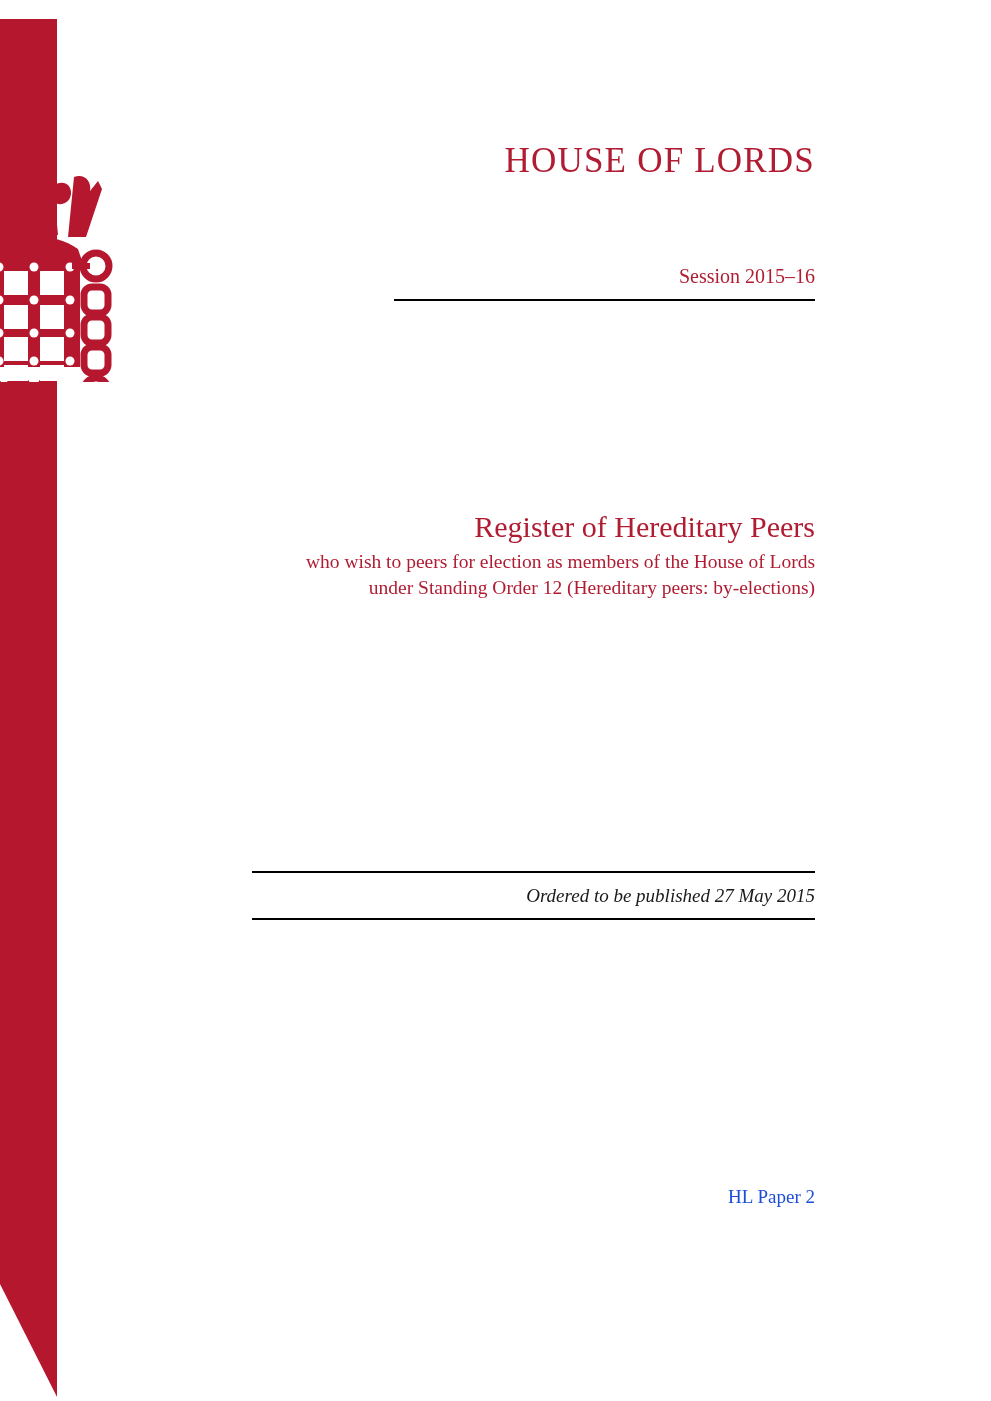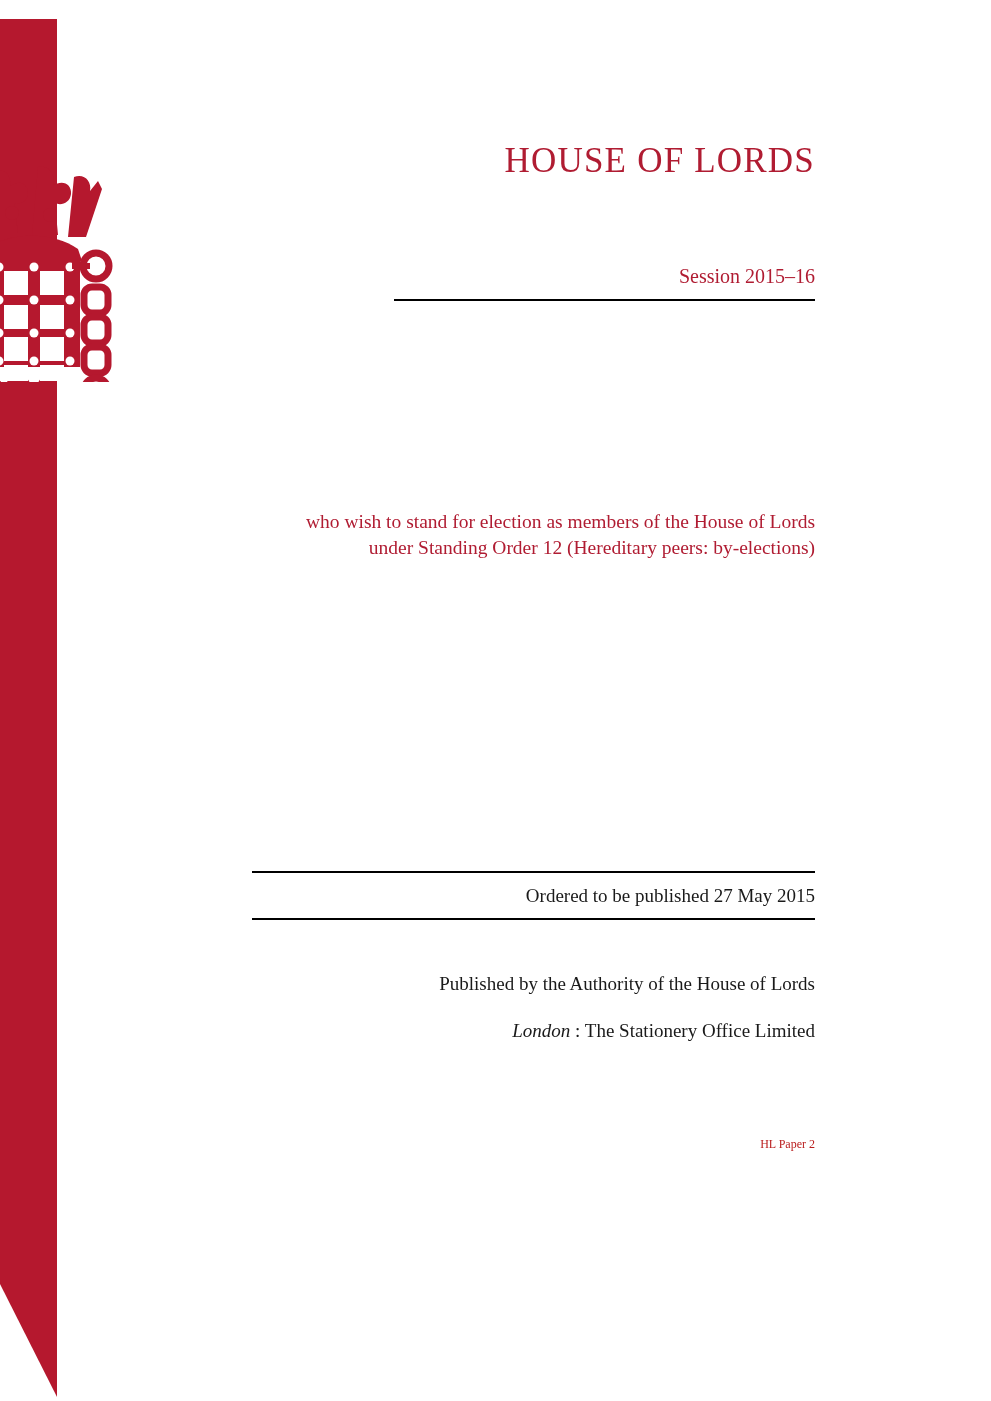--- a/index.html
+++ b/index.html
@@ -74,21 +74,21 @@
     font-size: 30px;
     line-height: 1.18;
     margin-bottom: 5px;
   }
   .doc-sub {
     color: #B01C32;
     font-size: 19.5px;
     line-height: 1.33;
   }
 
-  .ordered-wrap { top: 852px; }
+  .ordered-wrap { top: 852px; font-style: italic; }
   .rule-top,
   .rule-bottom {
     border-bottom: 2.2px solid #000000;
     margin-left: 132px;
   }
   .ordered {
     font-size: 19px;
     color: #1a1a1a;
     padding: 12px 0 11px 0;
   }
@@ -96,23 +96,23 @@
   .imprint { top: 955px; }
   .imprint-line {
     font-size: 19px;
     color: #1a1a1a;
     line-height: 1.0;
   }
   .imprint-line + .imprint-line { margin-top: 28px; }
   .imprint-city { font-style: italic; }
 
   .paper-no {
-    top: 1118px;
-    font-size: 12px;
-    color: #b91c1c;
+    top: 1167px;
+    font-size: 19px;
+    color: #1d4ed8;
   }
 </style>
 </head>
 <body>
 
 <div id="page">
 
   <svg class="spine" viewBox="0 0 57 1401" preserveAspectRatio="none" aria-hidden="true">
     <polygon points="0,0 57,0 57,1378 0,1265" fill="#B5182E"></polygon>
   </svg>
@@ -170,32 +170,29 @@
   <div class="col house-title">
     <span>HOUSE OF LORDS</span>
   </div>
 
   <div class="col session-wrap">
     <div class="session">Session 2015–16</div>
     <div class="rule-session"></div>
   </div>
 
   <div class="col title-block">
-    <div class="doc-sub">who wish to stand for election as members of the House of Lords</div>
+    <div class="doc-title">Register of Hereditary Peers</div>
+    <div class="doc-sub">who wish to peers for election as members of the House of Lords</div>
     <div class="doc-sub">under Standing Order 12 (Hereditary peers: by-elections)</div>
   </div>
 
   <div class="col ordered-wrap">
     <div class="rule-top"></div>
     <div class="ordered">Ordered to be published 27 May 2015</div>
     <div class="rule-bottom"></div>
   </div>
 
-  <div class="col imprint">
-    <div class="imprint-line">Published by the Authority of the House of Lords</div>
-    <div class="imprint-line"><span class="imprint-city">London</span><span> : The Stationery Office Limited</span></div>
-  </div>
 
   <div class="col paper-no">
     <span>HL Paper 2</span>
   </div>
 
 </div>
 
 </body></html>

